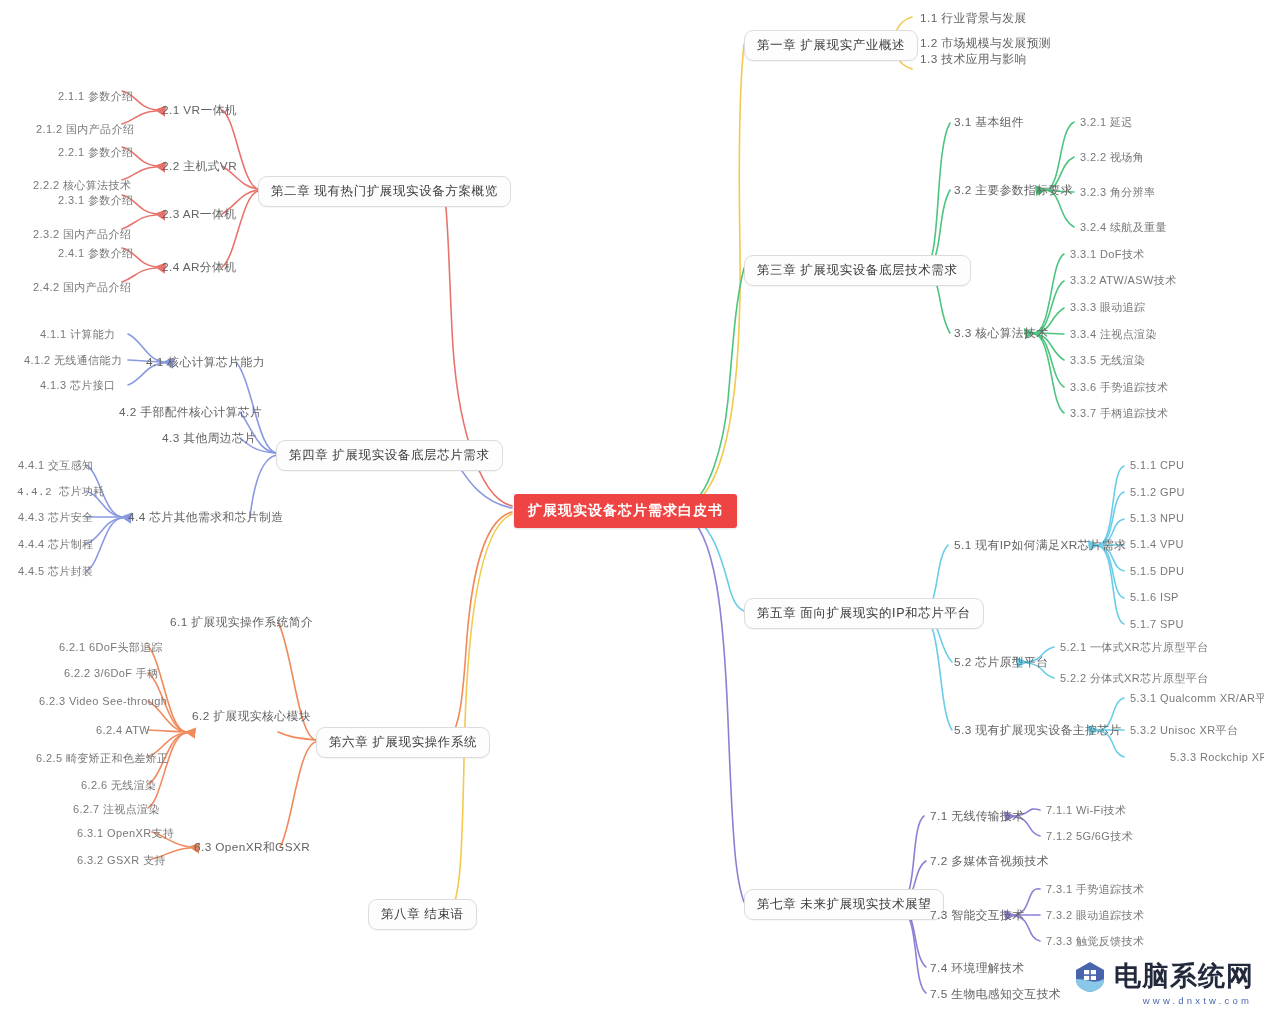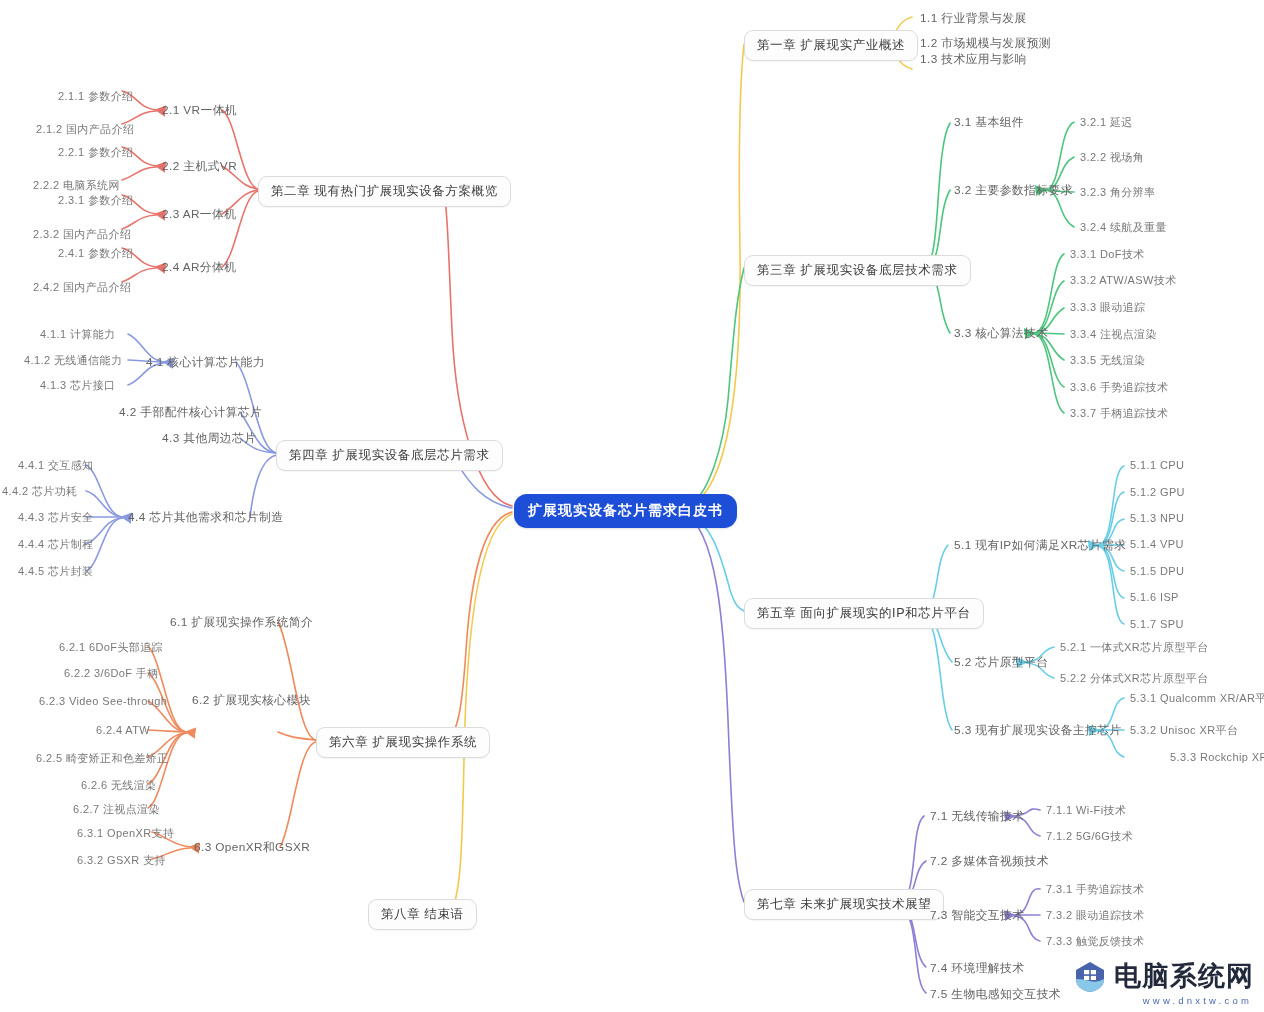--- a/index.html
+++ b/index.html
@@ -10,26 +10,26 @@
     overflow:hidden;
     position:relative;
   }
   #mindmap{position:absolute;left:0;top:0;width:1264px;height:1012px;}
   svg.links{position:absolute;left:0;top:0;width:1264px;height:1012px;pointer-events:none;}
 
   .node{position:absolute;white-space:nowrap;}
 
   
   .root{
-    background:#1d4ed8;
+    background:#ef4444;
     color:#ffffff;
     font-size:14px;
     font-weight:bold;
     padding:8px 14px;
-    border-radius:13px;
+    border-radius:3px;
     letter-spacing:1px;
     box-shadow:0 1px 2px rgba(0,0,0,.12);
   }
 
   
   .chapter{
     background:#fdfdfd;
     border:1px solid #dcdcdc;
     border-radius:9px;
     color:#3c3c3c;
@@ -230,21 +230,21 @@
   <div class="node leaf l2" style="left:918px;top:10px;">1.1 行业背景与发展</div>
   <div class="node leaf l2" style="left:918px;top:35px;">1.2 市场规模与发展预测</div>
   <div class="node leaf l2" style="left:918px;top:51px;">1.3 技术应用与影响</div>
 
   <div class="node leaf l2" style="left:160px;top:102px;">2.1 VR一体机</div>
   <div class="node leaf l3" style="left:56px;top:88px;">2.1.1 参数介绍</div>
   <div class="node leaf l3" style="left:34px;top:121px;">2.1.2 国内产品介绍</div>
 
   <div class="node leaf l2" style="left:160px;top:158px;">2.2 主机式VR</div>
   <div class="node leaf l3" style="left:56px;top:144px;">2.2.1 参数介绍</div>
-  <div class="node leaf l3" style="left:31px;top:177px;">2.2.2 电脑系统网</div>
+  <div class="node leaf l3" style="left:31px;top:177px;">2.2.2 核心算法技术</div>
 
   <div class="node leaf l2" style="left:160px;top:206px;">2.3 AR一体机</div>
   <div class="node leaf l3" style="left:56px;top:192px;">2.3.1 参数介绍</div>
   <div class="node leaf l3" style="left:31px;top:226px;">2.3.2 国内产品介绍</div>
 
   <div class="node leaf l2" style="left:160px;top:259px;">2.4 AR分体机</div>
   <div class="node leaf l3" style="left:56px;top:245px;">2.4.1 参数介绍</div>
   <div class="node leaf l3" style="left:31px;top:279px;">2.4.2 国内产品介绍</div>
 
   <div class="node leaf l2" style="left:952px;top:114px;">3.1 基本组件</div>
@@ -266,21 +266,21 @@
   <div class="node leaf l2" style="left:144px;top:354px;">4.1 核心计算芯片能力</div>
   <div class="node leaf l3" style="left:38px;top:326px;">4.1.1 计算能力</div>
   <div class="node leaf l3" style="left:22px;top:352px;">4.1.2 无线通信能力</div>
   <div class="node leaf l3" style="left:38px;top:377px;">4.1.3 芯片接口</div>
 
   <div class="node leaf l2" style="left:117px;top:404px;">4.2 手部配件核心计算芯片</div>
   <div class="node leaf l2" style="left:160px;top:430px;">4.3 其他周边芯片</div>
 
   <div class="node leaf l2" style="left:126px;top:509px;">4.4 芯片其他需求和芯片制造</div>
   <div class="node leaf l3" style="left:16px;top:457px;">4.4.1 交互感知</div>
-  <div class="node leaf l3" style="left:0;top:483px;">4.4.2 芯片功耗</div>
+  <div class="node leaf l3" style="left:15px;top:483px;font-family:Liberation Mono, monospace;">4.4.2 芯片功耗</div>
   <div class="node leaf l3" style="left:16px;top:509px;">4.4.3 芯片安全</div>
   <div class="node leaf l3" style="left:16px;top:536px;">4.4.4 芯片制程</div>
   <div class="node leaf l3" style="left:16px;top:563px;">4.4.5 芯片封装</div>
 
   <div class="node leaf l2" style="left:952px;top:537px;">5.1 现有IP如何满足XR芯片需求</div>
   <div class="node leaf l3" style="left:1128px;top:458px;">5.1.1 CPU</div>
   <div class="node leaf l3" style="left:1128px;top:485px;">5.1.2 GPU</div>
   <div class="node leaf l3" style="left:1128px;top:511px;">5.1.3 NPU</div>
   <div class="node leaf l3" style="left:1128px;top:537px;">5.1.4 VPU</div>
   <div class="node leaf l3" style="left:1128px;top:564px;">5.1.5 DPU</div>
@@ -291,21 +291,21 @@
   <div class="node leaf l3" style="left:1058px;top:639px;">5.2.1 一体式XR芯片原型平台</div>
   <div class="node leaf l3" style="left:1058px;top:670px;">5.2.2 分体式XR芯片原型平台</div>
 
   <div class="node leaf l2" style="left:952px;top:722px;">5.3 现有扩展现实设备主控芯片</div>
   <div class="node leaf l3" style="left:1128px;top:690px;">5.3.1 Qualcomm XR/AR平台</div>
   <div class="node leaf l3" style="left:1128px;top:722px;">5.3.2 Unisoc XR平台</div>
   <div class="node leaf l3" style="left:1168px;top:749px;">5.3.3 Rockchip XR平台</div>
 
   <div class="node leaf l2" style="left:168px;top:614px;">6.1 扩展现实操作系统简介</div>
 
-  <div class="node leaf l2" style="left:190px;top:692px;">6.2 扩展现实核心模块</div>
+  <div class="node leaf l2" style="left:190px;top:708px;">6.2 扩展现实核心模块</div>
   <div class="node leaf l3" style="left:57px;top:639px;">6.2.1 6DoF头部追踪</div>
   <div class="node leaf l3" style="left:62px;top:665px;">6.2.2 3/6DoF 手柄</div>
   <div class="node leaf l3" style="left:37px;top:694px;">6.2.3 Video See-through</div>
   <div class="node leaf l3" style="left:94px;top:723px;">6.2.4 ATW</div>
   <div class="node leaf l3" style="left:34px;top:750px;">6.2.5 畸变矫正和色差矫正</div>
   <div class="node leaf l3" style="left:79px;top:777px;">6.2.6 无线渲染</div>
   <div class="node leaf l3" style="left:71px;top:801px;">6.2.7 注视点渲染</div>
 
   <div class="node leaf l2" style="left:192px;top:839px;">6.3 OpenXR和GSXR</div>
   <div class="node leaf l3" style="left:75px;top:825px;">6.3.1 OpenXR支持</div>

